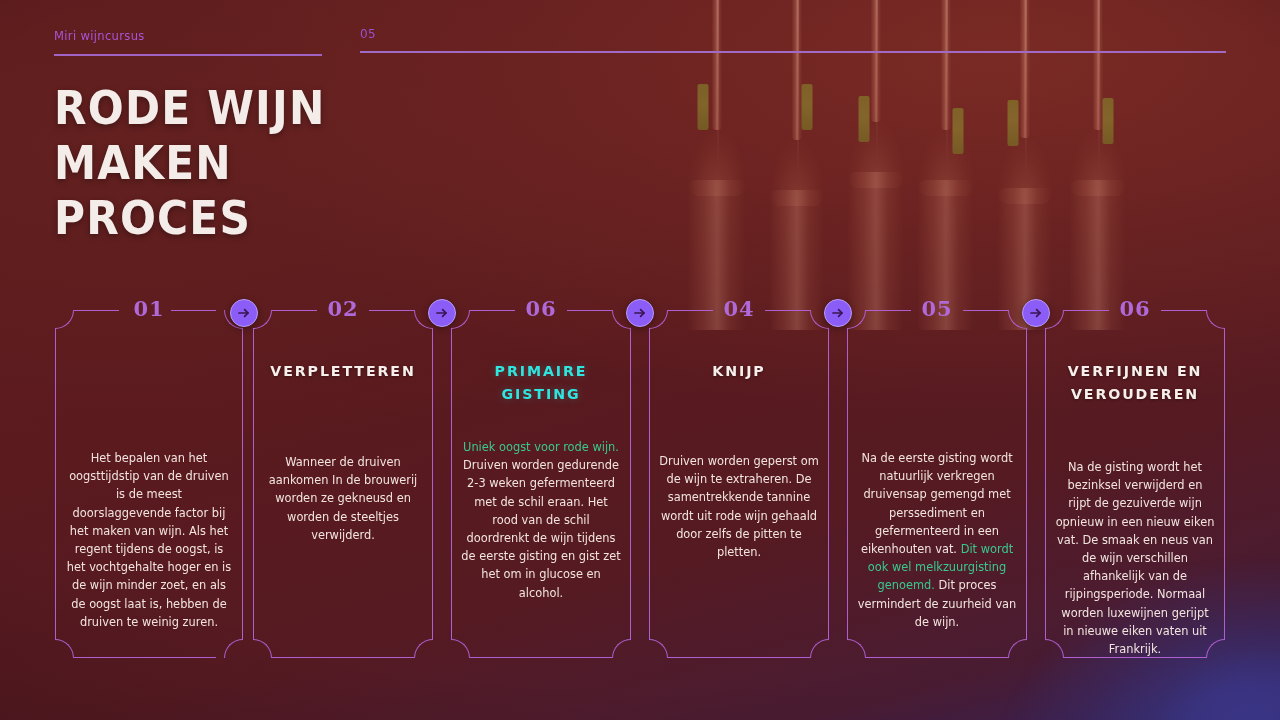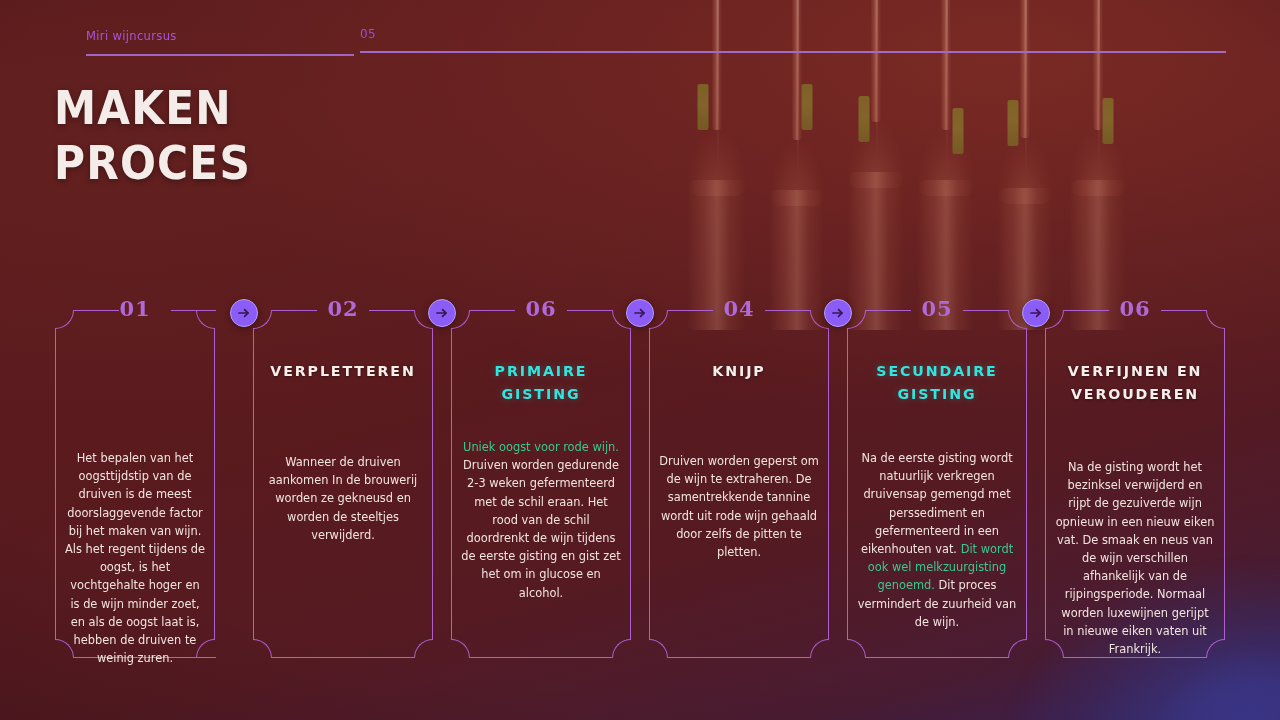--- a/index.html
+++ b/index.html
@@ -71,21 +71,21 @@
     background:linear-gradient(180deg,#8a9a2c 0%, #93a333 45%, #7c8c26 100%);
     opacity:.92;
   }
   .bottle .hl{
     position:absolute; top:0; left:50%; width:2px;
     background:linear-gradient(180deg, rgba(255,215,195,.55), rgba(255,200,180,0));
   }
 
   
   .hdr{ position:absolute; left:0; top:0; width:1280px; height:70px; }
-  .hdr-left{ position:absolute; left:54px; top:29px; width:268px;margin-left:32px; }
+  .hdr-left{ position:absolute; left:54px; top:29px; width:268px; }
   .hdr-right{ position:absolute; left:360px; top:27px; width:866px; }
   .hdr-label{
     font-family:"DejaVu Sans", sans-serif;
     font-size:11.5px; letter-spacing:.35px;
     color:#a855d6; white-space:nowrap;
   }
   .hdr-right .hdr-label{ font-size:12px; color:#9b4fd0; }
   .hdr-rule{ margin-top:11px; height:2px; background:#a263c6; }
   .hdr-right .hdr-rule{ margin-top:10px; background:#a06ac6; }
 
@@ -210,26 +210,27 @@
       <div class="hdr-label">Miri wijncursus</div>
       <div class="hdr-rule"></div>
     </div>
     <div class="hdr-right">
       <div class="hdr-label">05</div>
       <div class="hdr-rule"></div>
     </div>
   </div>
 
   <div class="title">
+    <span class="ln">RODE WIJN</span>
     <span class="ln">MAKEN</span>
     <span class="ln">PROCES</span>
   </div>
 
   <div class="row" id="row">
-      <div class="card" style="left: 55px; width: 160px;">
+      <div class="card" style="left: 55px; width: 188px;">
         <div style="position: absolute; inset: 0px;">
           <div style="position: absolute; left: 19px; top: 0px; width: 45px; height: 1.4px; background: rgb(176, 95, 208);"></div>
           <div style="position: absolute; left: 116px; top: 0px; width: 45px; height: 1.4px; background: rgb(176, 95, 208);"></div>
           <div style="position: absolute; left: 19px; bottom: 0px; width: 142px; height: 1.4px; background: rgb(176, 95, 208);"></div>
           <div style="position: absolute; left: 0px; top: 19px; height: 310px; width: 1.4px; background: rgb(176, 95, 208);"></div>
           <div style="position: absolute; right: 0px; top: 19px; height: 310px; width: 1.4px; background: rgb(176, 95, 208);"></div>
           <div style="position: absolute; width: 19px; height: 19px; border-width: 0px 1.4px 1.4px 0px; border-style: solid; border-color: rgb(176, 95, 208); border-image: initial; border-radius: 0px 0px 100%; left: 0px; top: 0px;"></div>
           <div style="position: absolute; width: 19px; height: 19px; border-width: 0px 0px 1.4px 1.4px; border-style: solid; border-color: rgb(176, 95, 208); border-image: initial; border-radius: 0px 0px 0px 100%; right: 0px; top: 0px;"></div>
           <div style="position: absolute; width: 19px; height: 19px; border-width: 1.4px 1.4px 0px 0px; border-style: solid; border-color: rgb(176, 95, 208); border-image: initial; border-radius: 0px 100% 0px 0px; left: 0px; bottom: 0px;"></div>
           <div style="position: absolute; width: 19px; height: 19px; border-width: 1.4px 0px 0px 1.4px; border-style: solid; border-color: rgb(176, 95, 208); border-image: initial; border-radius: 100% 0px 0px; right: 0px; bottom: 0px;"></div>
@@ -315,21 +316,20 @@
           <div style="position: absolute; left: 116px; top: 0px; width: 45px; height: 1.4px; background: rgb(176, 95, 208);"></div>
           <div style="position: absolute; left: 19px; bottom: 0px; width: 142px; height: 1.4px; background: rgb(176, 95, 208);"></div>
           <div style="position: absolute; left: 0px; top: 19px; height: 310px; width: 1.4px; background: rgb(176, 95, 208);"></div>
           <div style="position: absolute; right: 0px; top: 19px; height: 310px; width: 1.4px; background: rgb(176, 95, 208);"></div>
           <div style="position: absolute; width: 19px; height: 19px; border-width: 0px 1.4px 1.4px 0px; border-style: solid; border-color: rgb(176, 95, 208); border-image: initial; border-radius: 0px 0px 100%; left: 0px; top: 0px;"></div>
           <div style="position: absolute; width: 19px; height: 19px; border-width: 0px 0px 1.4px 1.4px; border-style: solid; border-color: rgb(176, 95, 208); border-image: initial; border-radius: 0px 0px 0px 100%; right: 0px; top: 0px;"></div>
           <div style="position: absolute; width: 19px; height: 19px; border-width: 1.4px 1.4px 0px 0px; border-style: solid; border-color: rgb(176, 95, 208); border-image: initial; border-radius: 0px 100% 0px 0px; left: 0px; bottom: 0px;"></div>
           <div style="position: absolute; width: 19px; height: 19px; border-width: 1.4px 0px 0px 1.4px; border-style: solid; border-color: rgb(176, 95, 208); border-image: initial; border-radius: 100% 0px 0px; right: 0px; bottom: 0px;"></div>
         </div>
         <div class="num">05</div>
-        <div class="c-title cyan">SECUNDAIRE GISTING</div>
         <div class="c-body bt-e"><span>Na de eerste gisting wordt natuurlijk verkregen druivensap gemengd met perssediment en gefermenteerd in een eikenhouten vat. </span><span class="hl">Dit wordt ook wel melkzuurgisting genoemd. </span><span>Dit proces vermindert de zuurheid van de wijn.</span></div>
       </div>
       <div class="arrow" style="left: 1022px; top: 3px;">
         <svg width="16" height="16" viewBox="0 0 16 16">
           <path d="M3 8 H12" stroke="#3a1452" stroke-width="1.7" stroke-linecap="round" fill="none"></path>
           <path d="M8.6 4.6 L12 8 L8.6 11.4" stroke="#3a1452" stroke-width="1.7" stroke-linecap="round" stroke-linejoin="round" fill="none"></path>
         </svg>
       </div>
       <div class="card" style="left: 1045px; width: 180px;">
         <div style="position: absolute; inset: 0px;">

